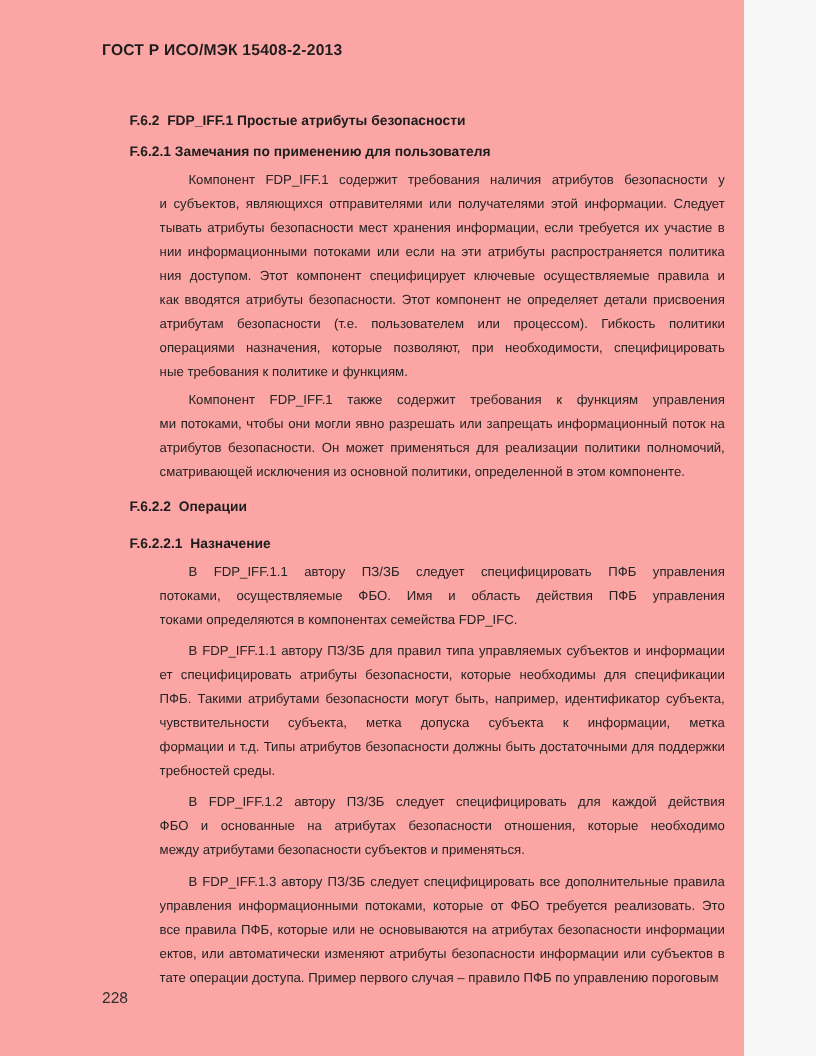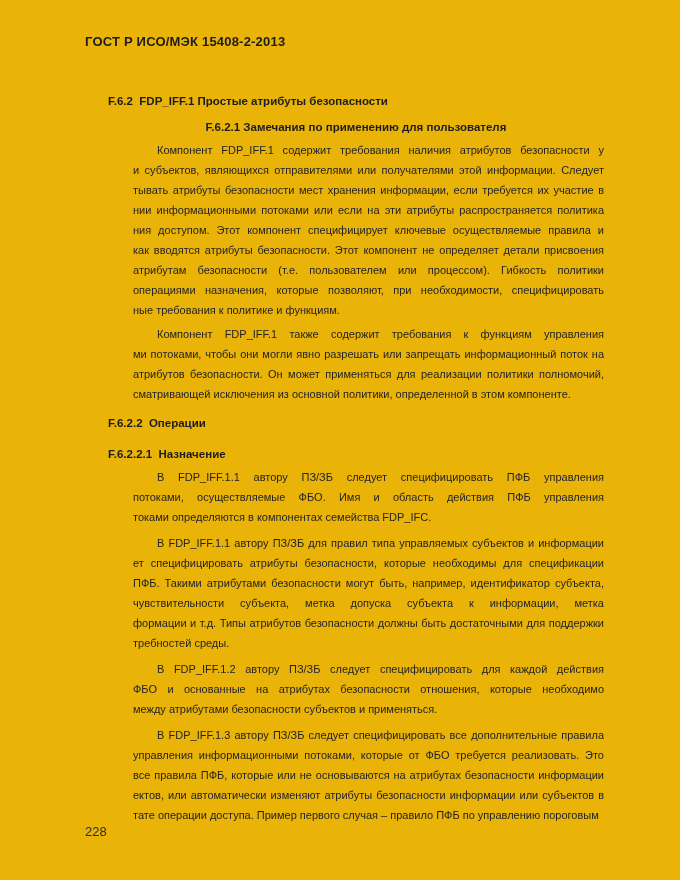--- a/index.html
+++ b/index.html
@@ -4,23 +4,23 @@
 <style>
   html, body { margin: 0; padding: 0; }
   body {
     width: 680px; height: 880px;
     background: #f7f7f7;
     font-family: "Liberation Sans", "DejaVu Sans", sans-serif;
     color: #232323;
   }
   .page {
     position: relative;
-    width: 680px; height: 880px;
+    width: 620px; height: 880px;
     overflow: hidden;
-    background: #eab308;
+    background: #fca5a5;
   }
   .content {
     position: absolute;
     left: 85px; top: 0;
     width: 519px;
   }
   .doc-title {
     margin-top: 34px;
     font-weight: bold;
     font-size: 13px;
@@ -29,21 +29,21 @@
     color: #1d1d1d;
   }
   .heading {
     font-weight: bold;
     font-size: 11.5px;
     line-height: 14px;
     padding-left: 23px;
     color: #1d1d1d;
   }
   .h-a { margin-top: 45px; }
-  .h-b { margin-top: 12px; text-align: center; }
+  .h-b { margin-top: 12px; }
   .h-c { margin-top: 12px; }
   .h-d { margin-top: 17px; }
   .para { margin-top: 6px; }
   .para.tight { margin-top: 4px; }
   .line {
     font-size: 11px;
     line-height: 20px;
     height: 20px;
     overflow: hidden;
     text-align: justify;

